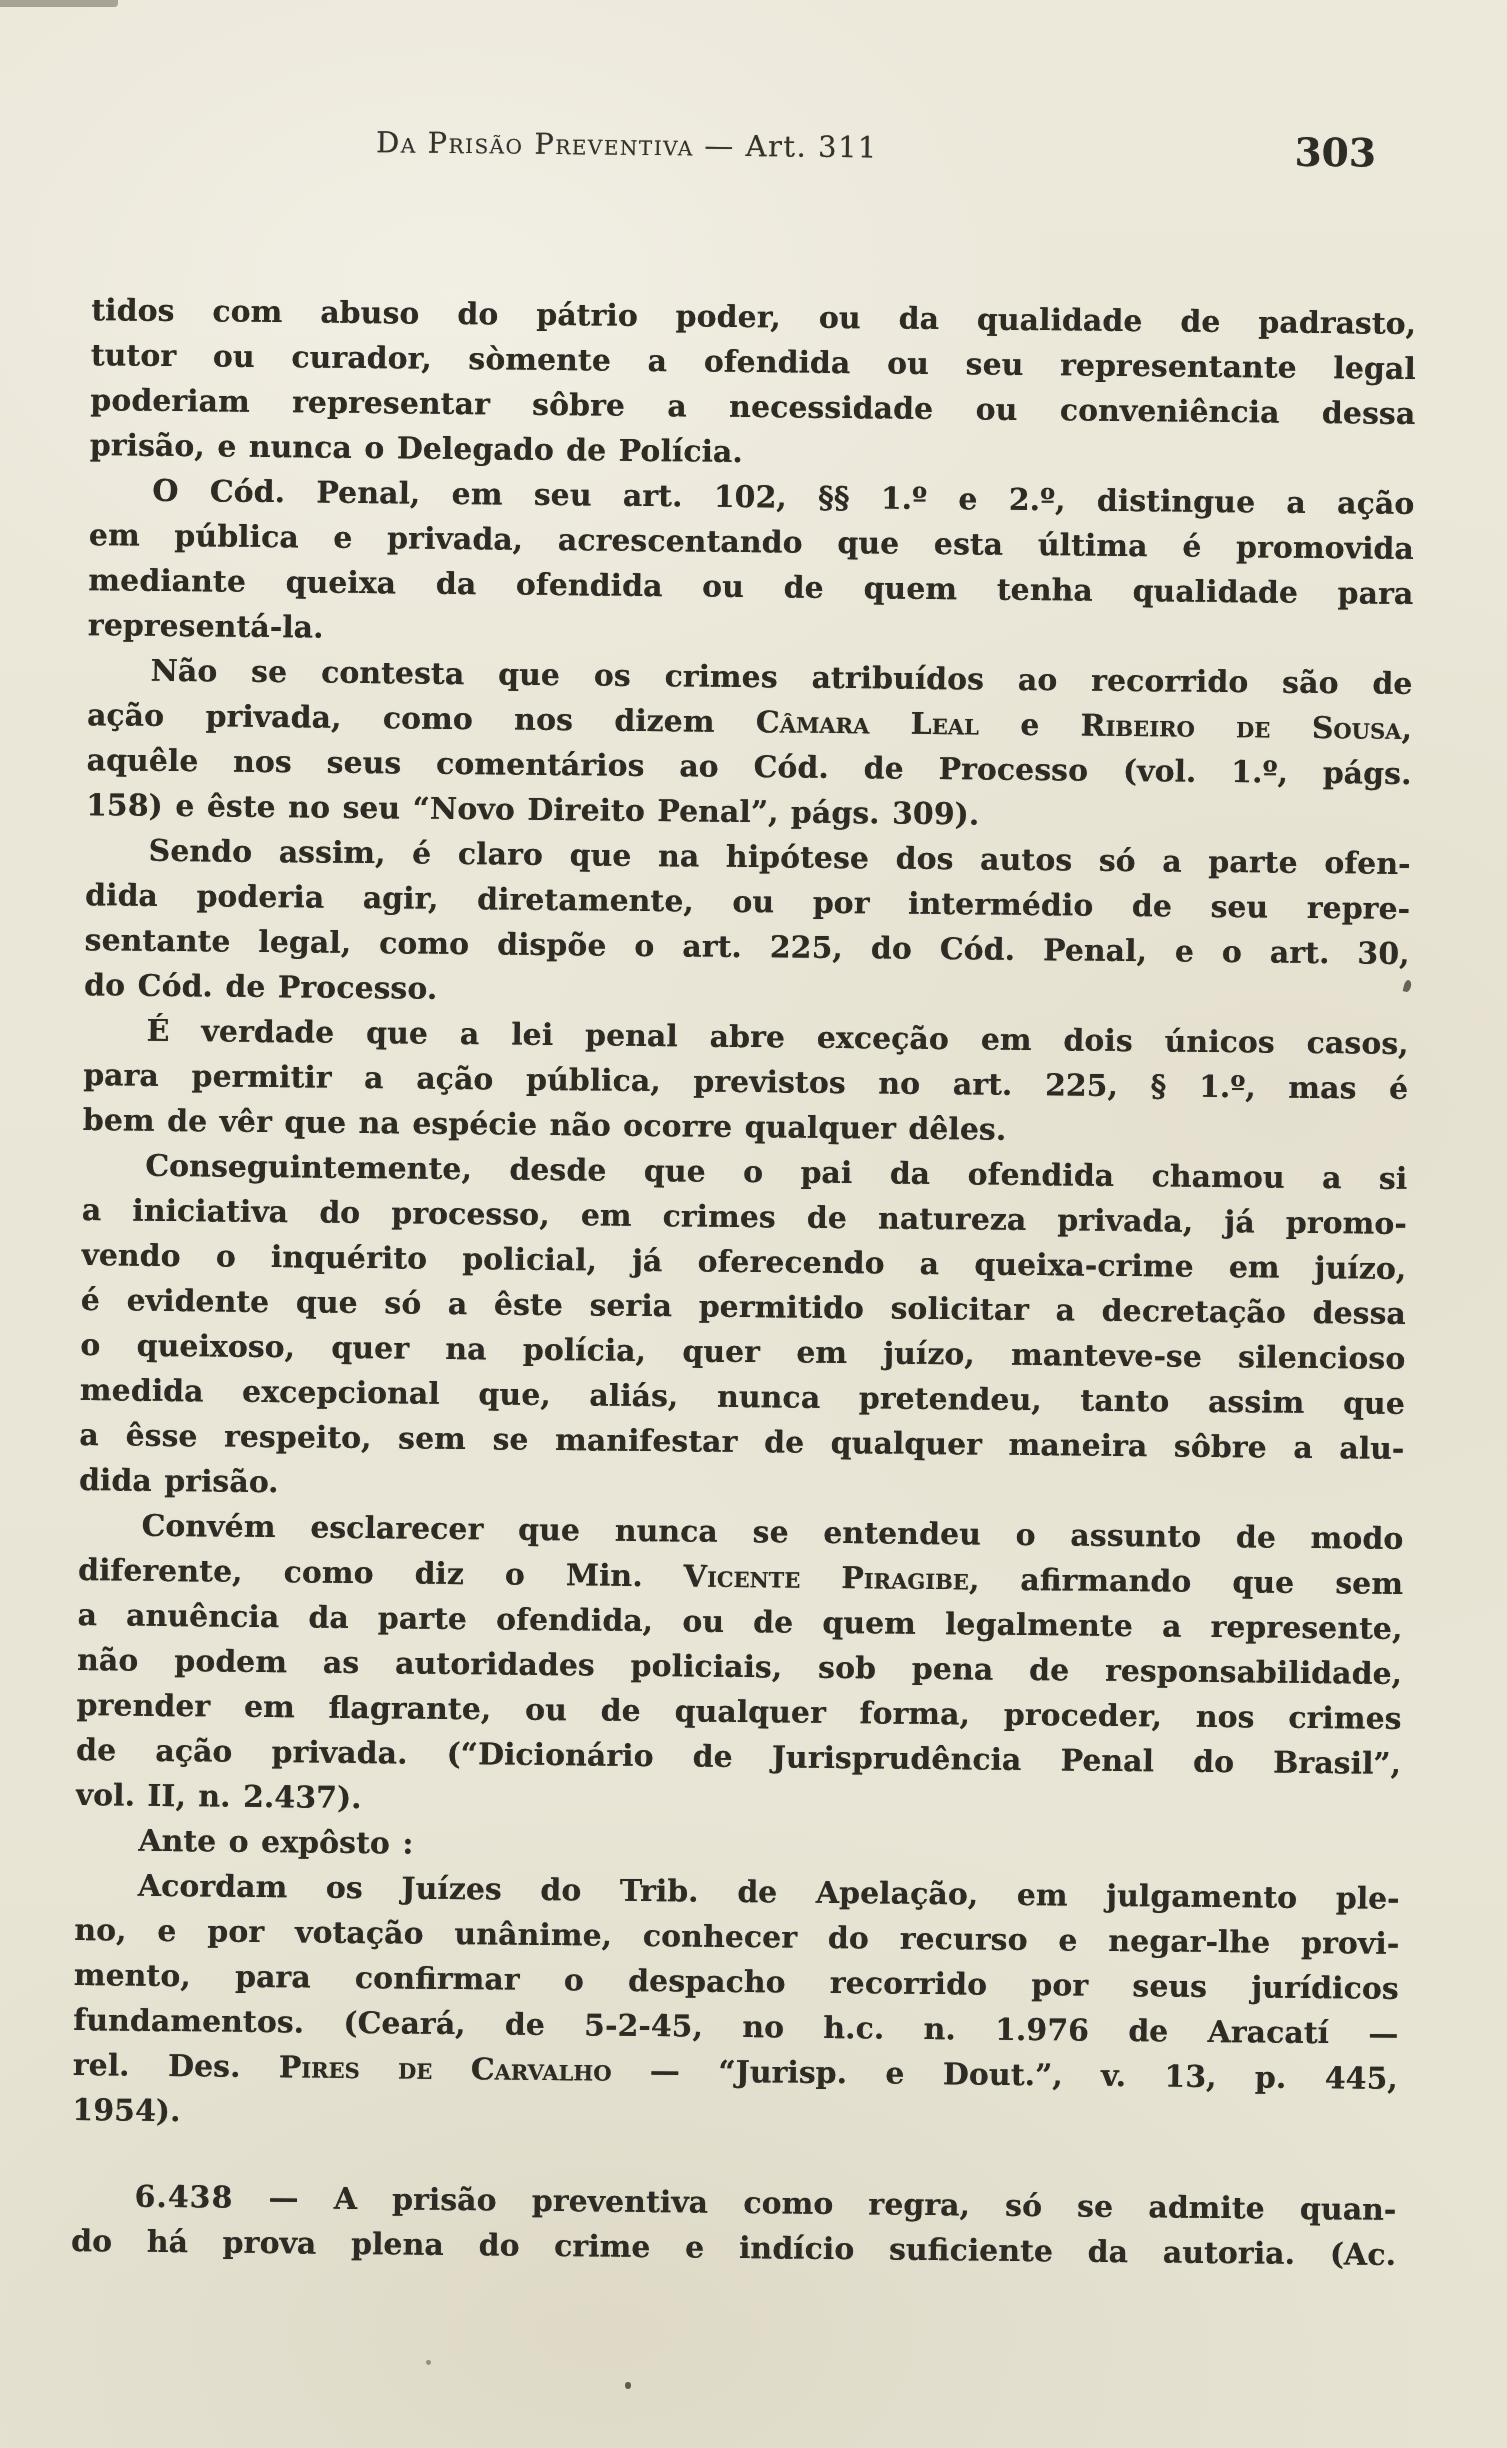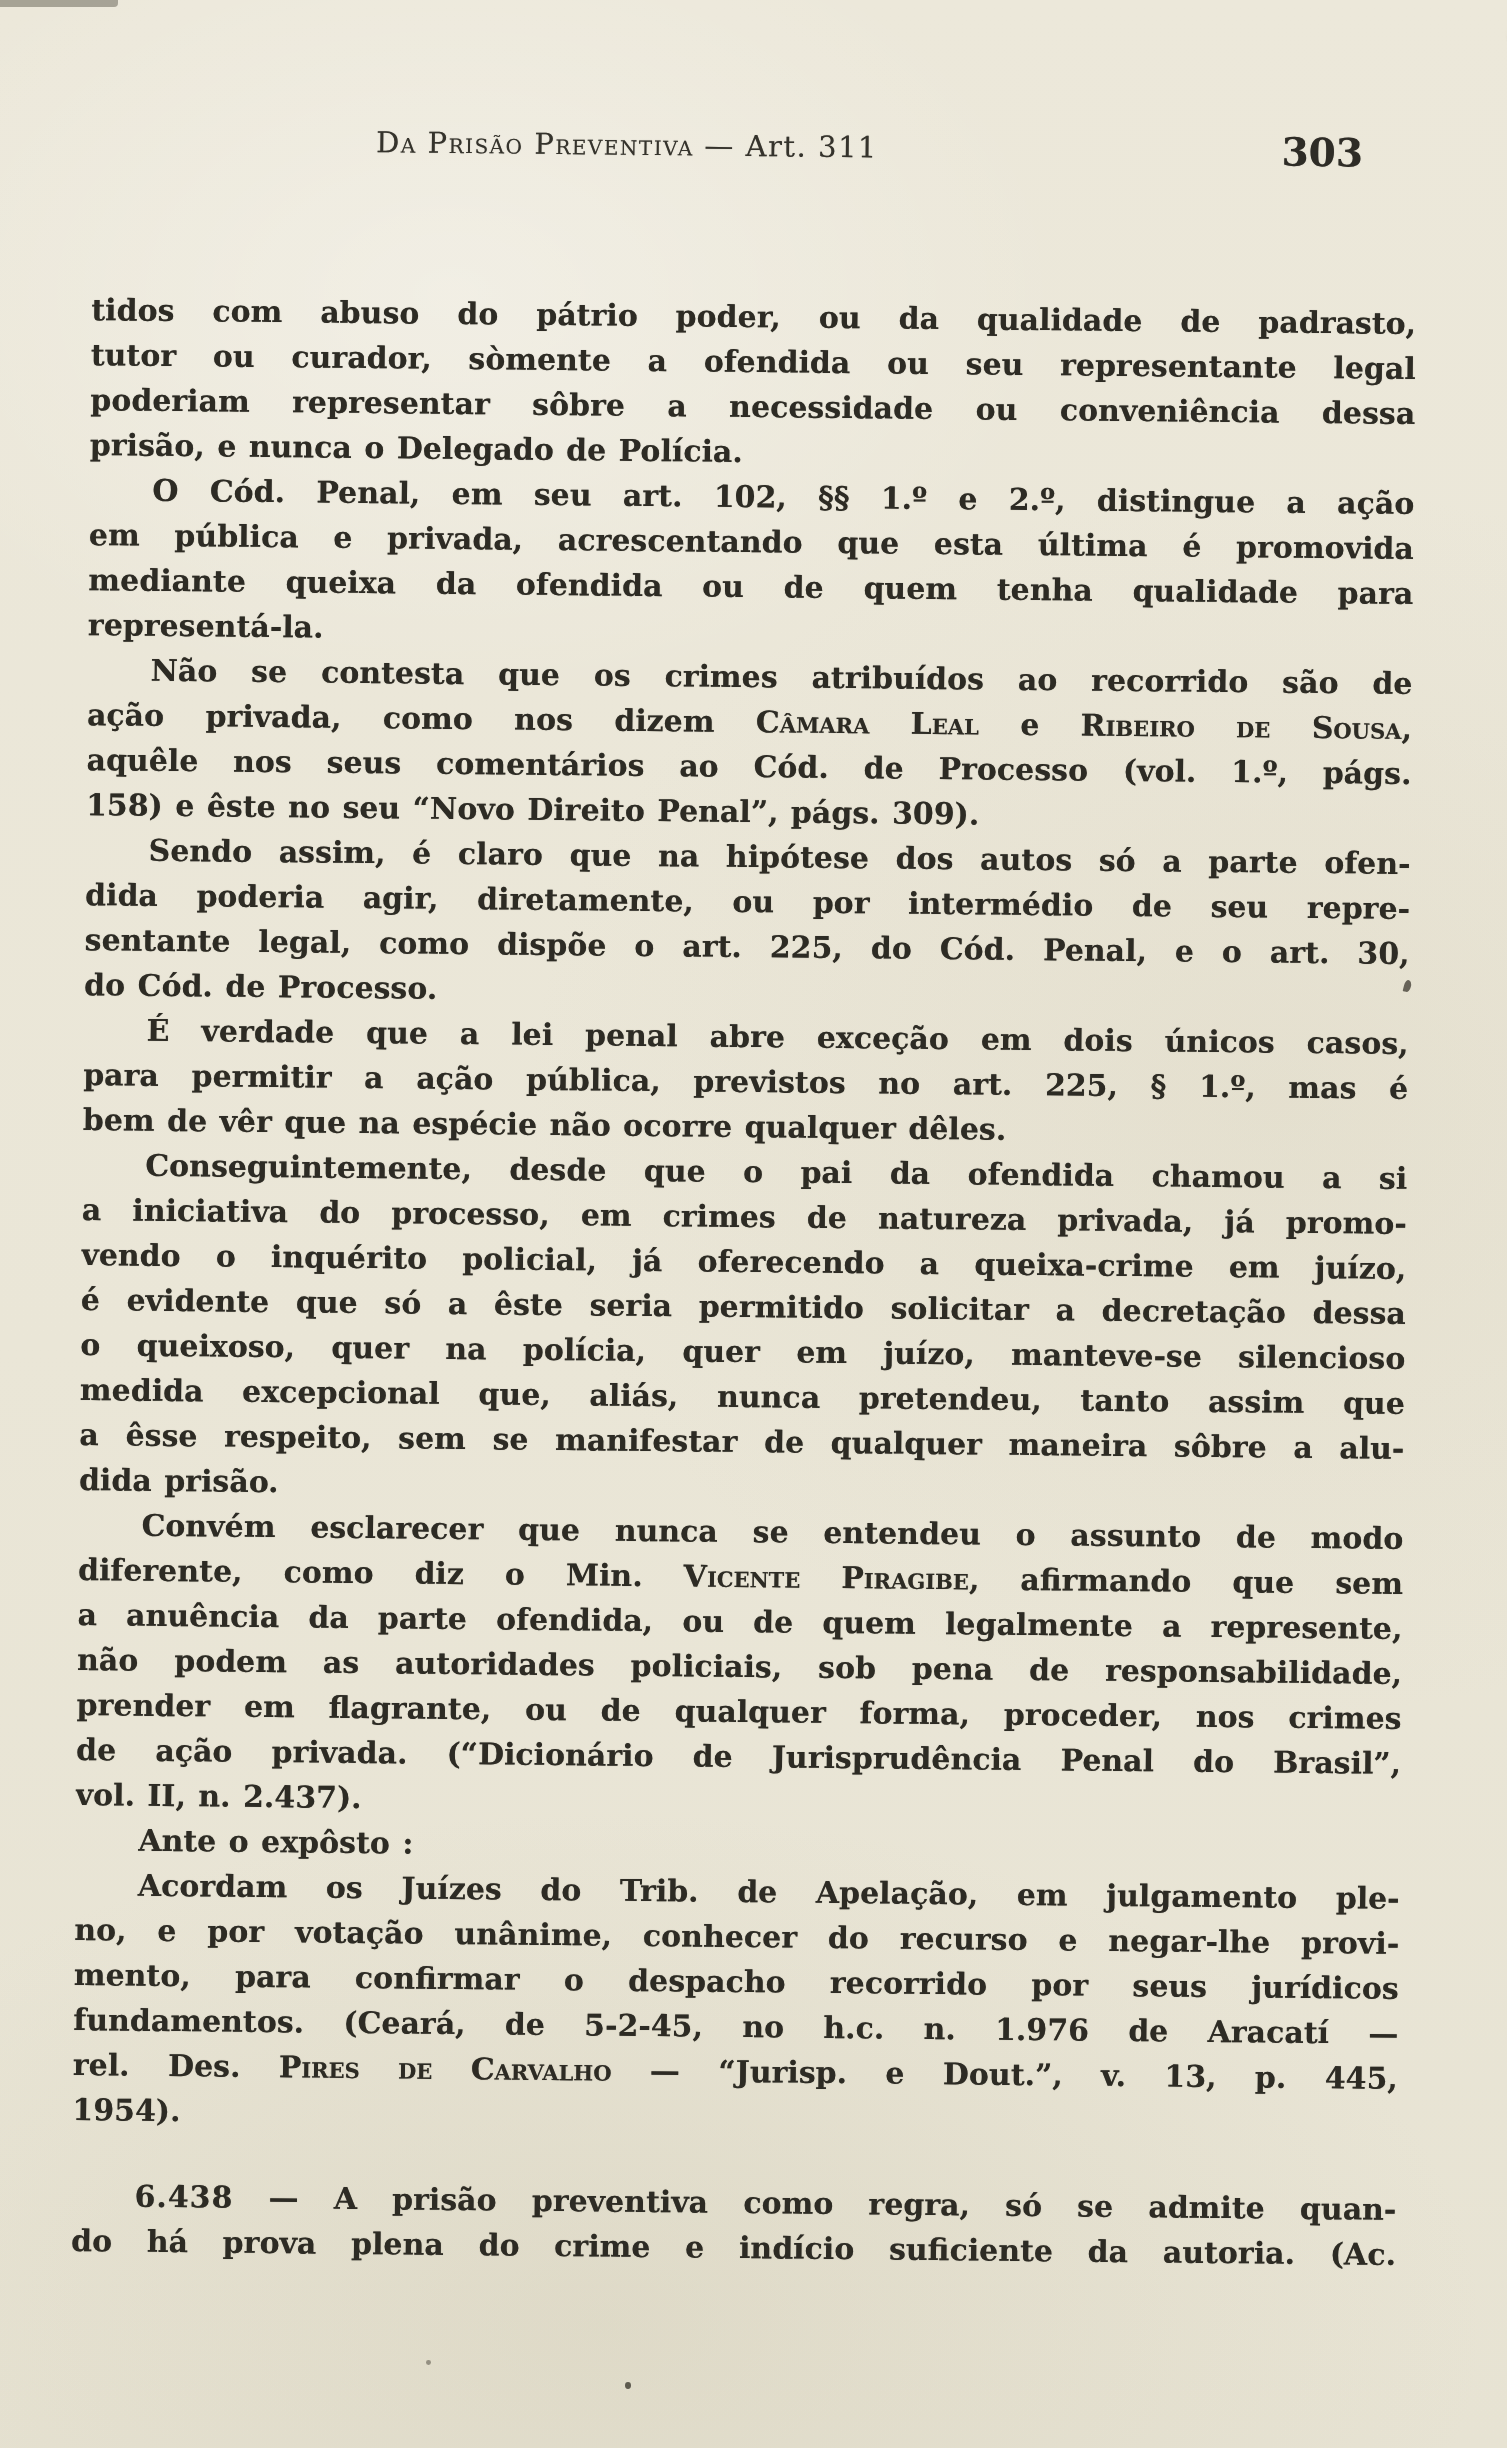--- a/index.html
+++ b/index.html
@@ -36,21 +36,21 @@
     text-align: center;
     font-size: 29px;
     font-weight: 400;
     letter-spacing: 1.5px;
     color: #35332c;
     text-shadow: 0 0 0.7px rgba(53,51,44,0.55);
     white-space: nowrap;
   }
   .page-number {
     position: absolute;
-    right: 144px; top: -5.9px;
+    right: 131px; top: -5.9px;
     font-size: 39px;
     font-weight: 700;
     color: #2e2c26;
     text-shadow: 0 0 0.7px rgba(46,44,38,0.5);
   }
   .sc { font-variant: small-caps; }
   .body-text {
     position: absolute;
     top: 294px; left: 93px;
     width: 1325px;

